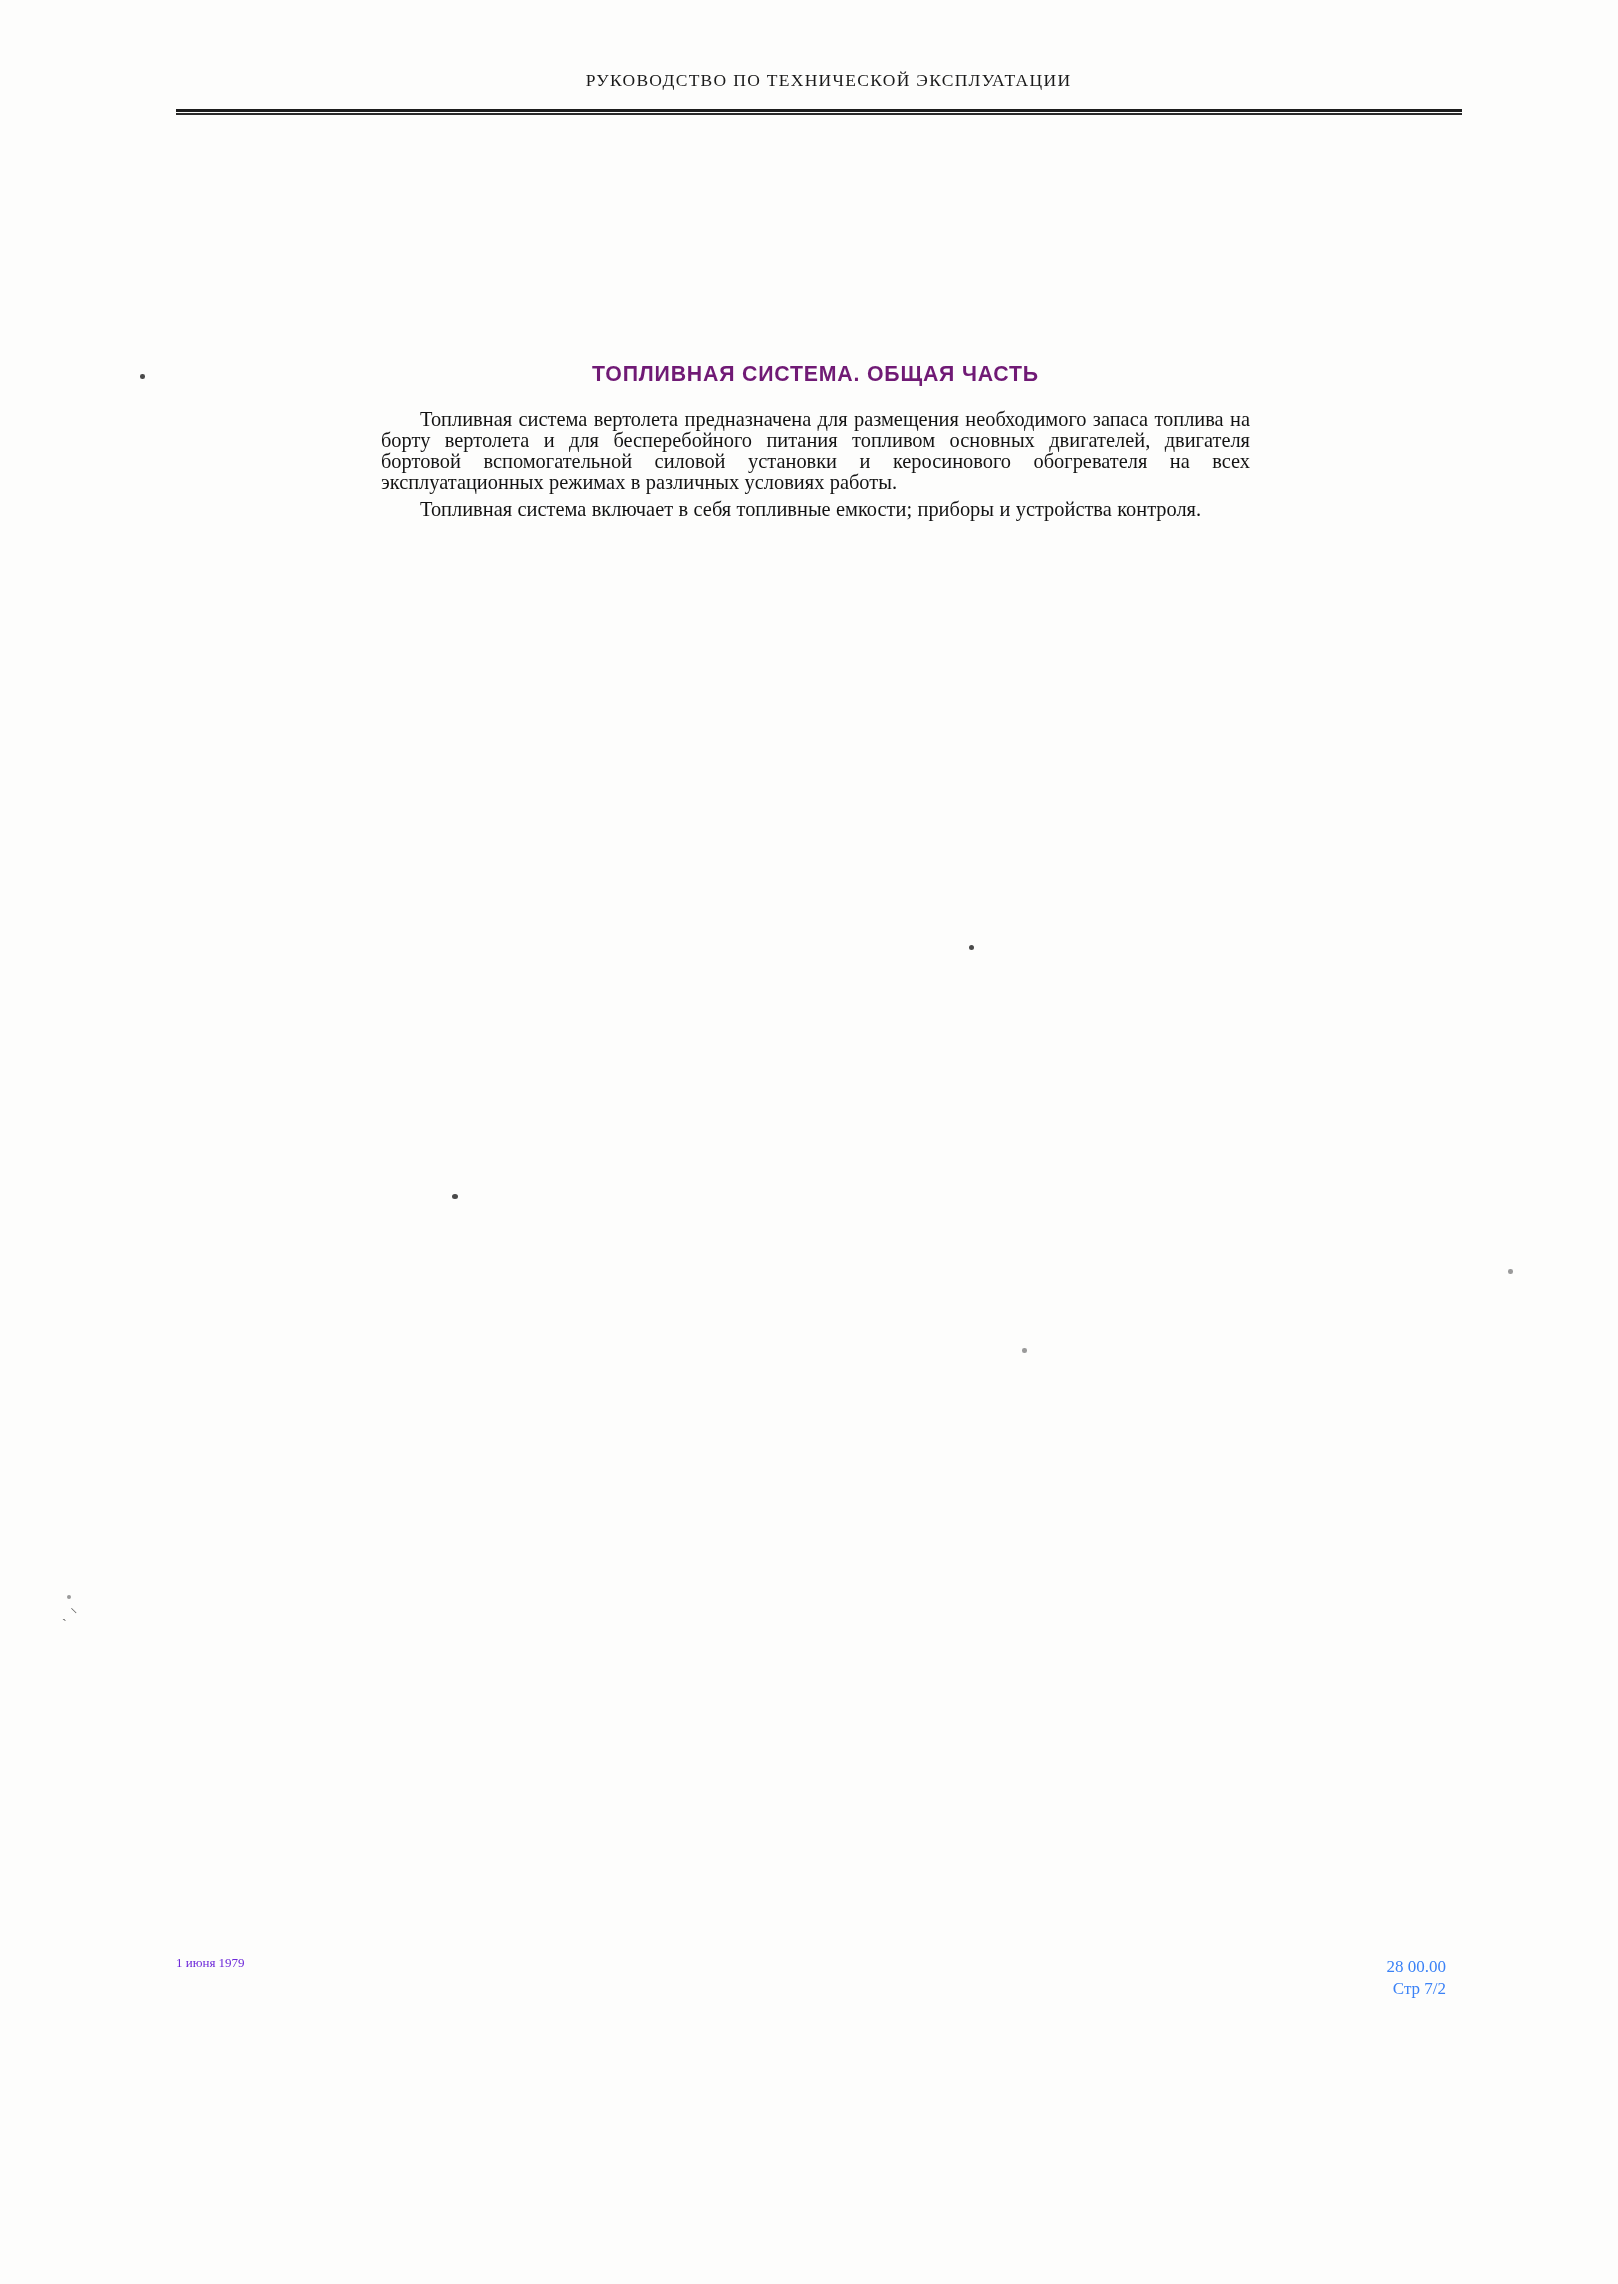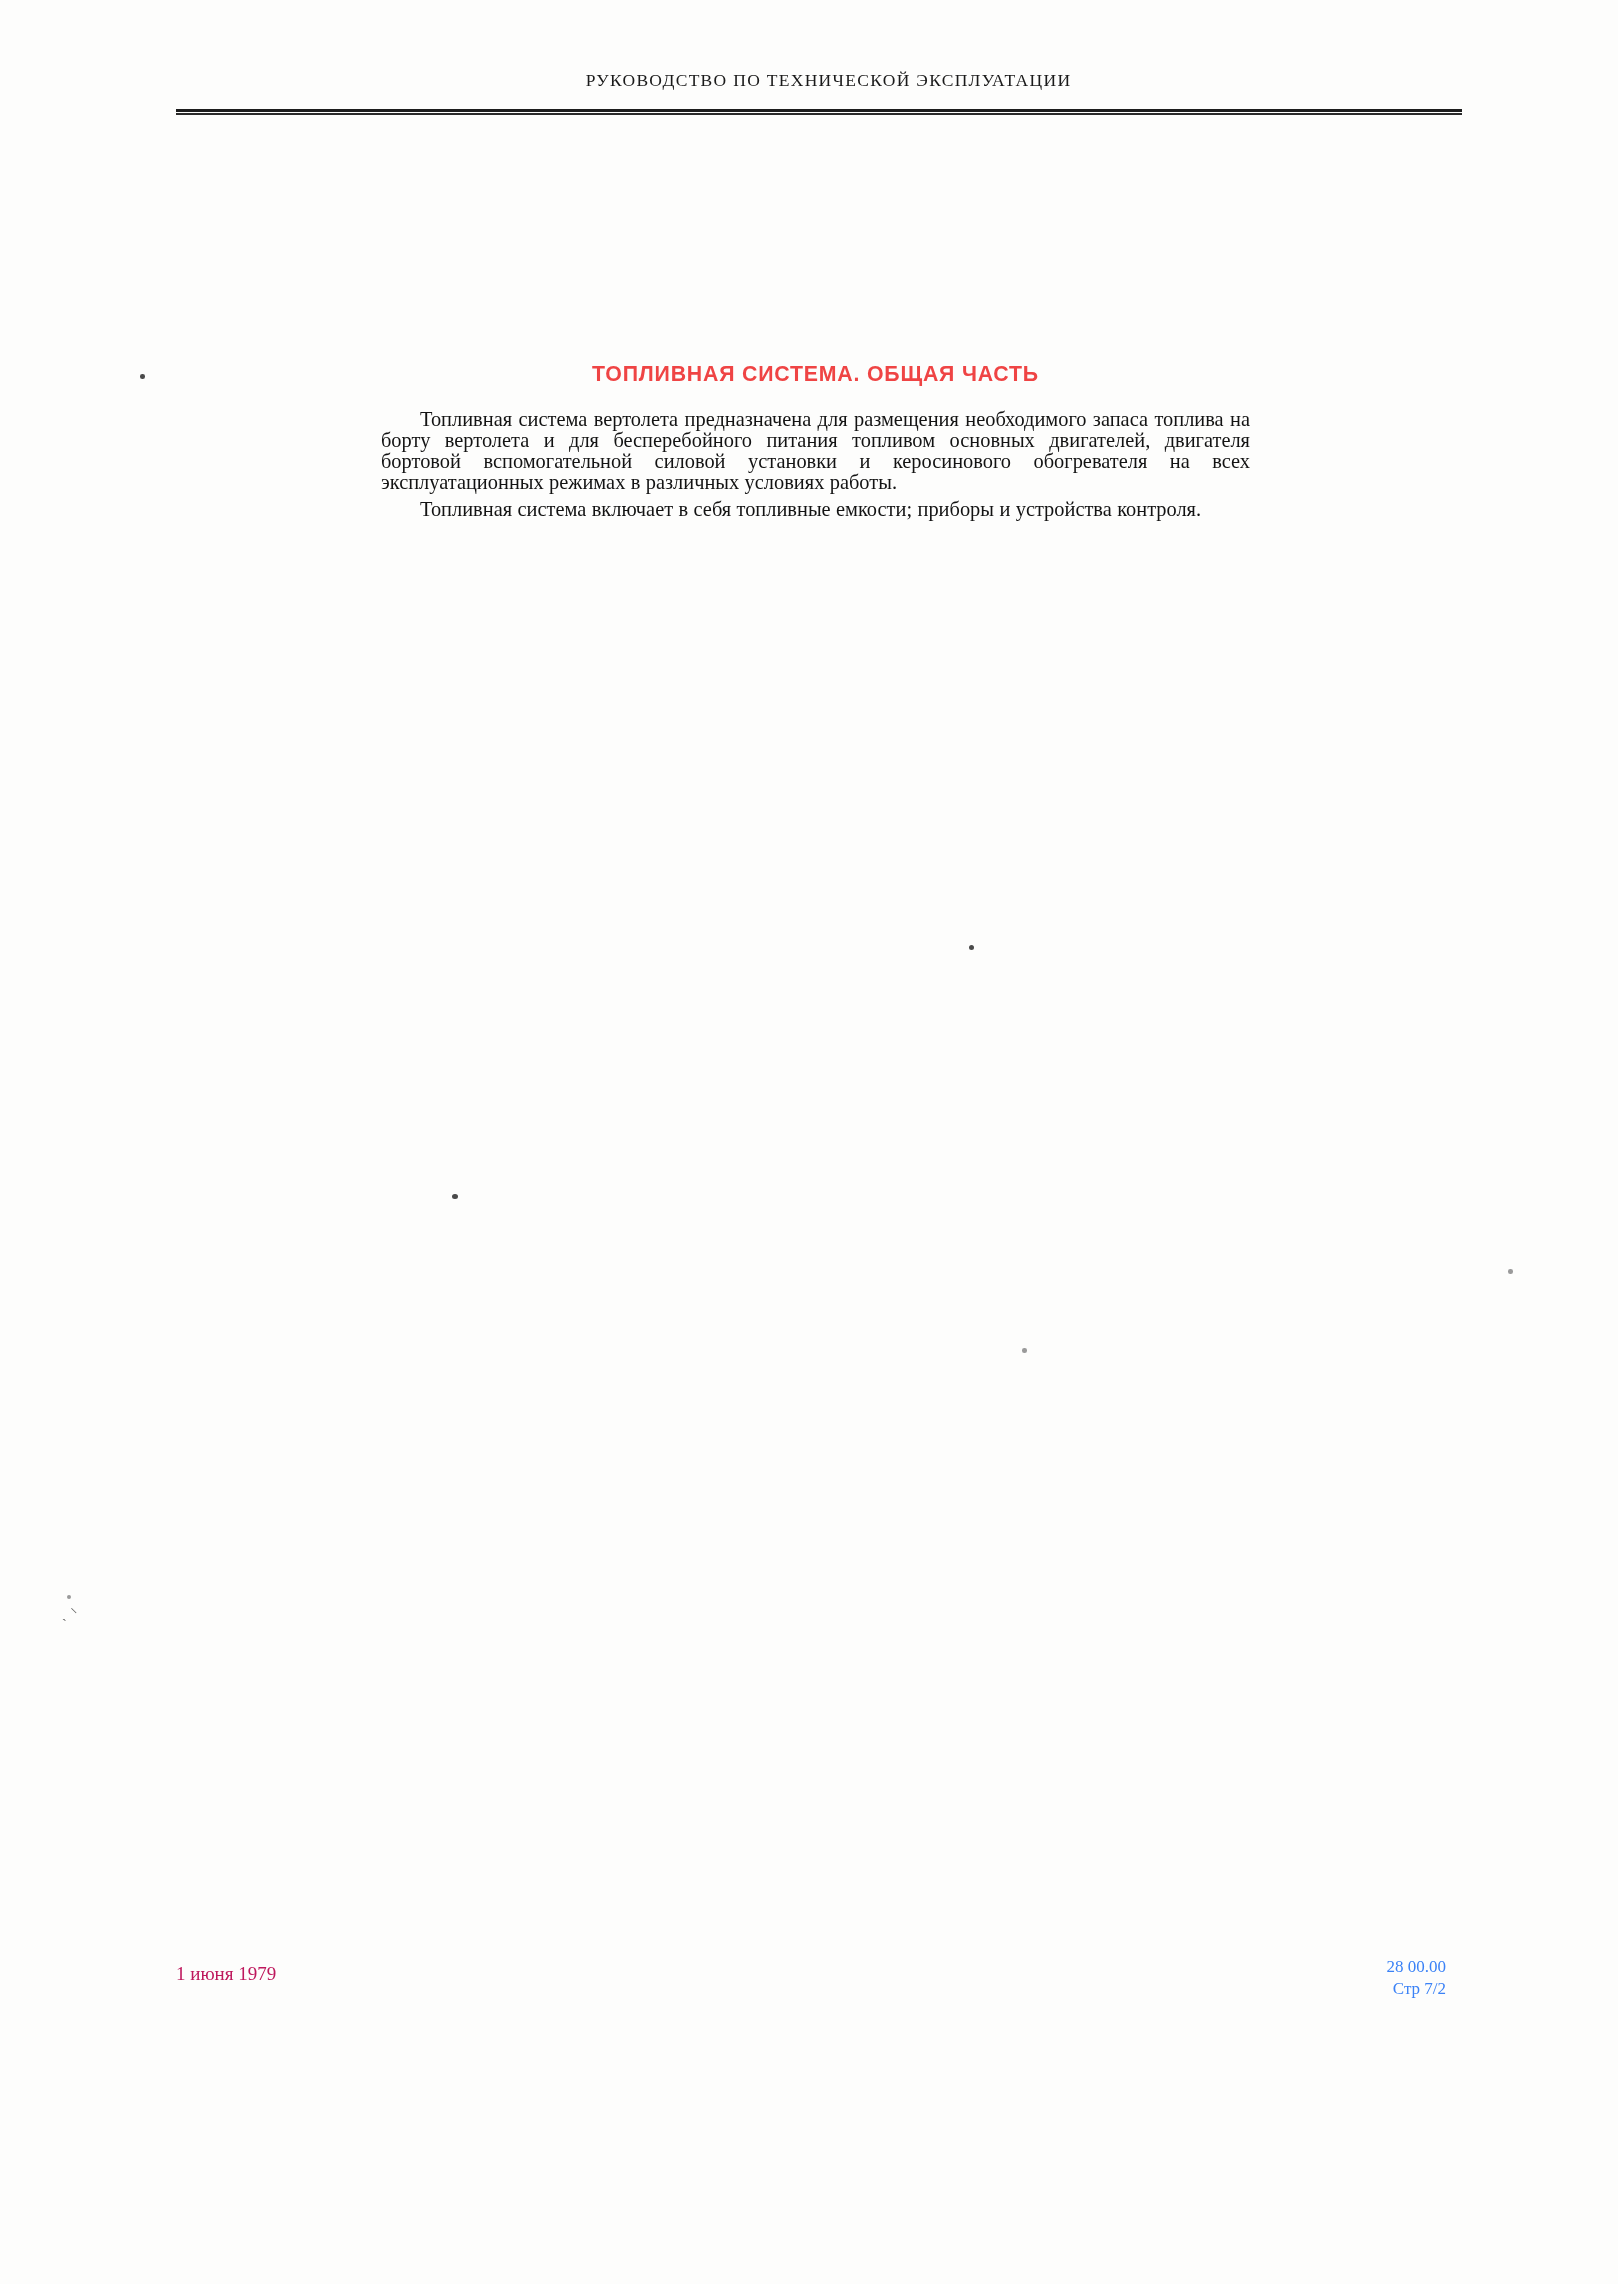--- a/index.html
+++ b/index.html
@@ -63,45 +63,45 @@
     top: 362px;
     left: 381px;
     width: 869px;
   }
   .doc-title {
     font-family: "Liberation Sans", sans-serif;
     font-weight: bold;
     font-size: 21.3px;
     letter-spacing: 0.8px;
     text-align: center;
-    color: #ef4444;
+    color: #701a75;
     margin: 0 0 22px 0;
     white-space: nowrap;
   }
   p.para {
     margin: 0;
     font-size: 20.4px;
     line-height: 21px;
     text-align: justify;
     text-indent: 39px;
     color: #131313;
     word-spacing: 0.3px;
   }
   p.para + p.para {
     margin-top: 6px;
   }
 
   
   .footer-date {
     position: absolute;
-    bottom: 299px;
+    bottom: 313px;
     left: 176px;
     font-family: "Liberation Serif", serif;
-    font-size: 19px;
-    color: #be185d;
+    font-size: 13px;
+    color: #6d28d9;
     white-space: nowrap;
   }
   .footer-right {
     position: absolute;
     bottom: 284px;
     right: 173px;
     text-align: right;
     font-family: "Liberation Serif", serif;
     font-size: 17px;
     line-height: 22px;

